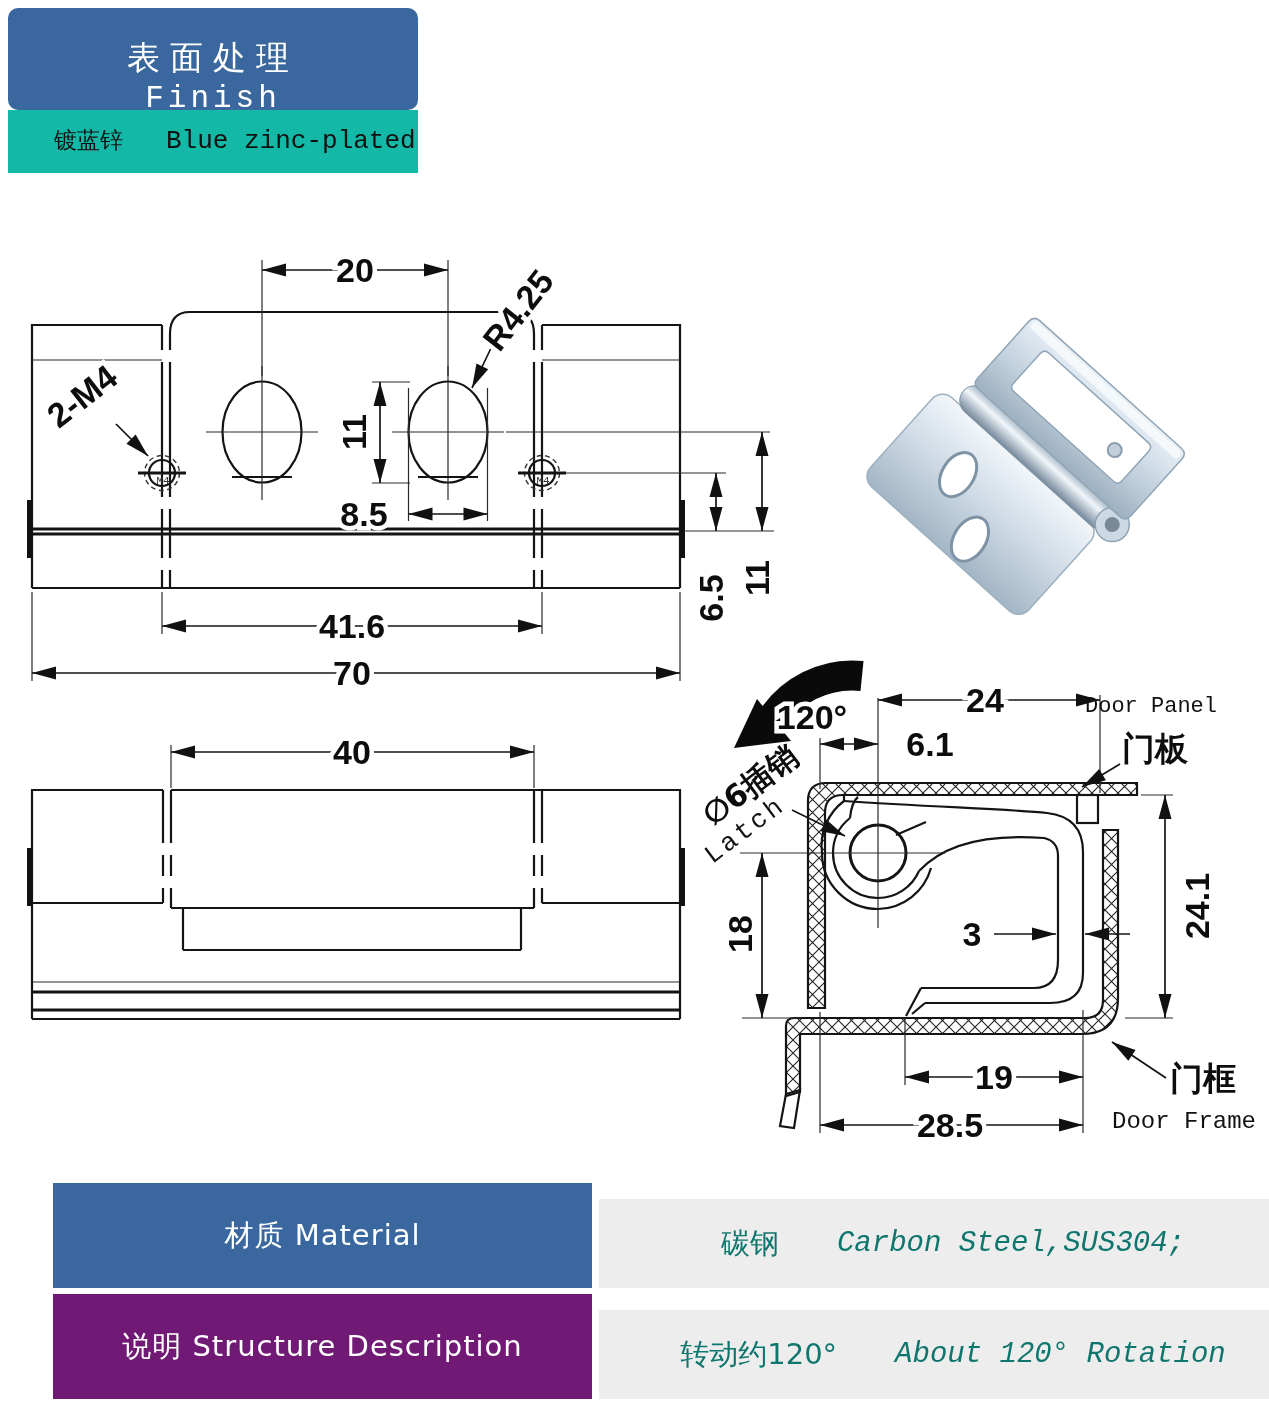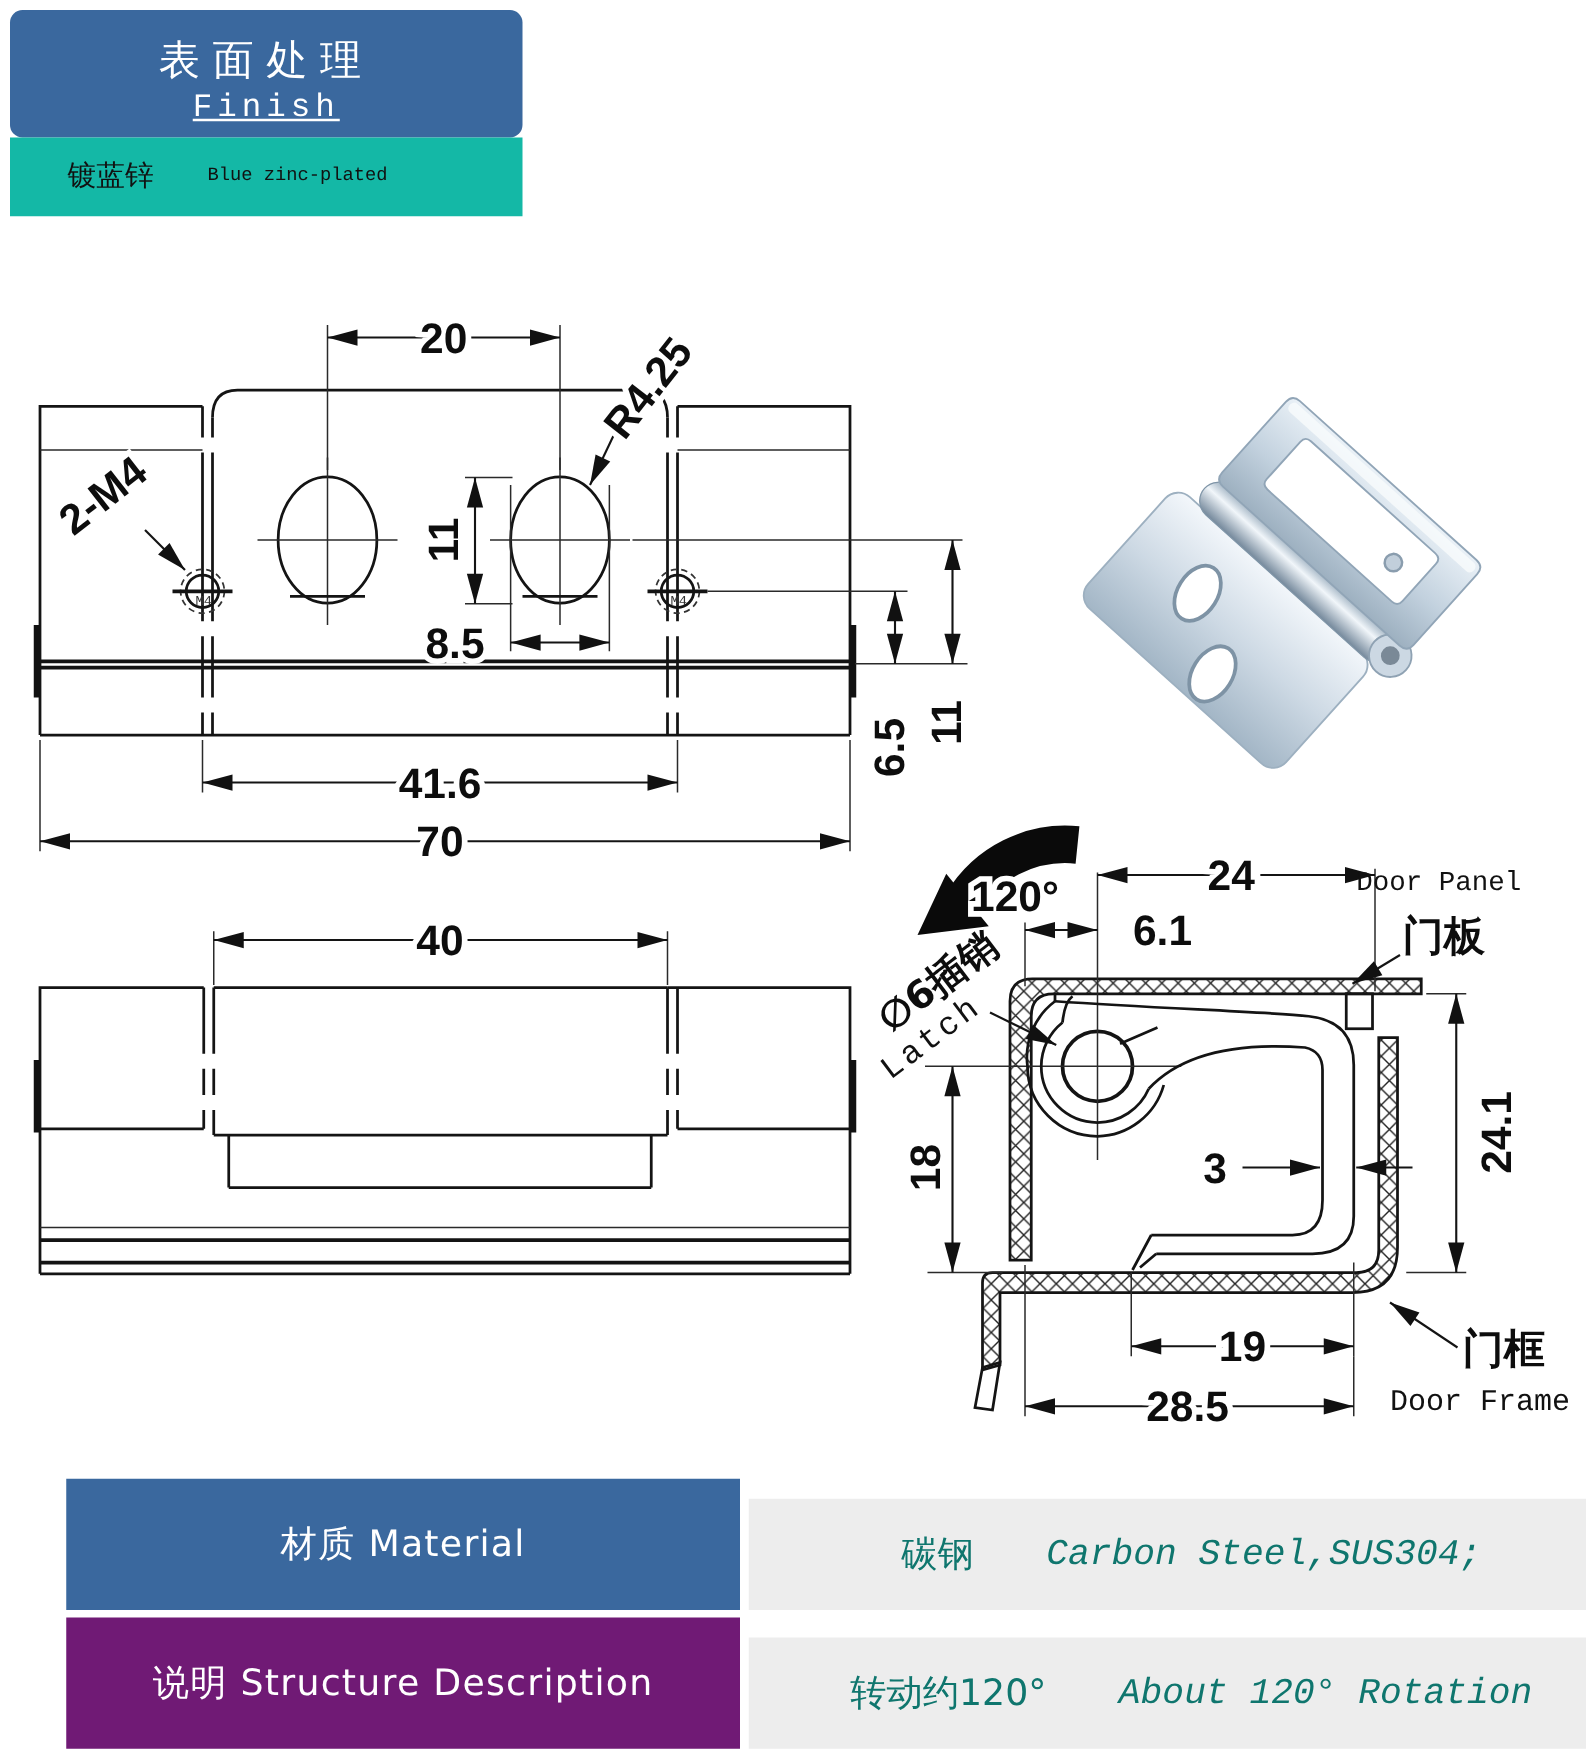--- a/index.html
+++ b/index.html
@@ -16,26 +16,26 @@
   .hatch{fill:url(#xh);stroke:#141414;stroke-width:2.2;}
   text.dim{font-family:"Liberation Sans",sans-serif;font-weight:bold;font-size:34px;fill:#0d0d0d;
            stroke:#fff;stroke-width:9px;paint-order:stroke;text-anchor:middle;}
   text.dimsm{font-family:"Liberation Mono",monospace;font-size:11px;fill:#333;text-anchor:middle;}
   text.zhlbl{font-family:"DejaVu Sans",sans-serif;font-weight:bold;font-size:33px;fill:#0d0d0d;}
   text.enlbl{font-family:"Liberation Mono",monospace;font-size:22px;fill:#111;}
 
   
   .finish{position:absolute;left:8px;top:8px;width:410px;z-index:3;}
   .finish-hd{height:102px;border-radius:10px;color:#fff;text-align:center;}
-  .finish-hd .t1{padding-top:18px;font-size:33px;letter-spacing:10px;font-family:Liberation Mono, monospace;}
-  .finish-hd .t2{font-size:26px;letter-spacing:4px;font-family:"Liberation Mono",monospace;text-decoration:underline;}
+  .finish-hd .t1{padding-top:28px;font-size:33px;letter-spacing:10px;font-family:Liberation Mono, monospace;}
+  .finish-hd .t2{font-size:31px;letter-spacing:4px;font-family:"Liberation Mono",monospace;}
   .finish-rows{padding:6px 0 8px 0;}
   .finish-row{display:flex;align-items:center;height:49px;padding-left:46px;}
   .finish-row .zh{width:112px;font-size:23px;font-family:"DejaVu Sans",sans-serif;color:#111;}
-  .finish-row .en{font-size:15px;font-family:"Liberation Mono",monospace;color:#111;}
+  .finish-row .en{font-size:26px;font-family:"Liberation Mono",monospace;color:#111;}
 
   
   .spec{position:absolute;left:8px;top:1183px;width:1254px;z-index:3;padding-left:45px;}
   .spec-row{display:flex;margin-bottom:6px;height:105px;}
   .spec-label{width:539px;margin-right:7px;color:#fff;display:flex;align-items:center;justify-content:center;
               font-size:29px;font-family:"DejaVu Sans",sans-serif;letter-spacing:1px;}
   .spec-value{flex:1;display:flex;align-items:center;justify-content:center;gap:58px;
               font-size:29px;color:#0f766e;margin-top:16px;}
   .spec-value .zh{font-family:"DejaVu Sans",sans-serif;}
   .spec-value .en{font-family:"Liberation Mono",monospace;font-style:italic;}

